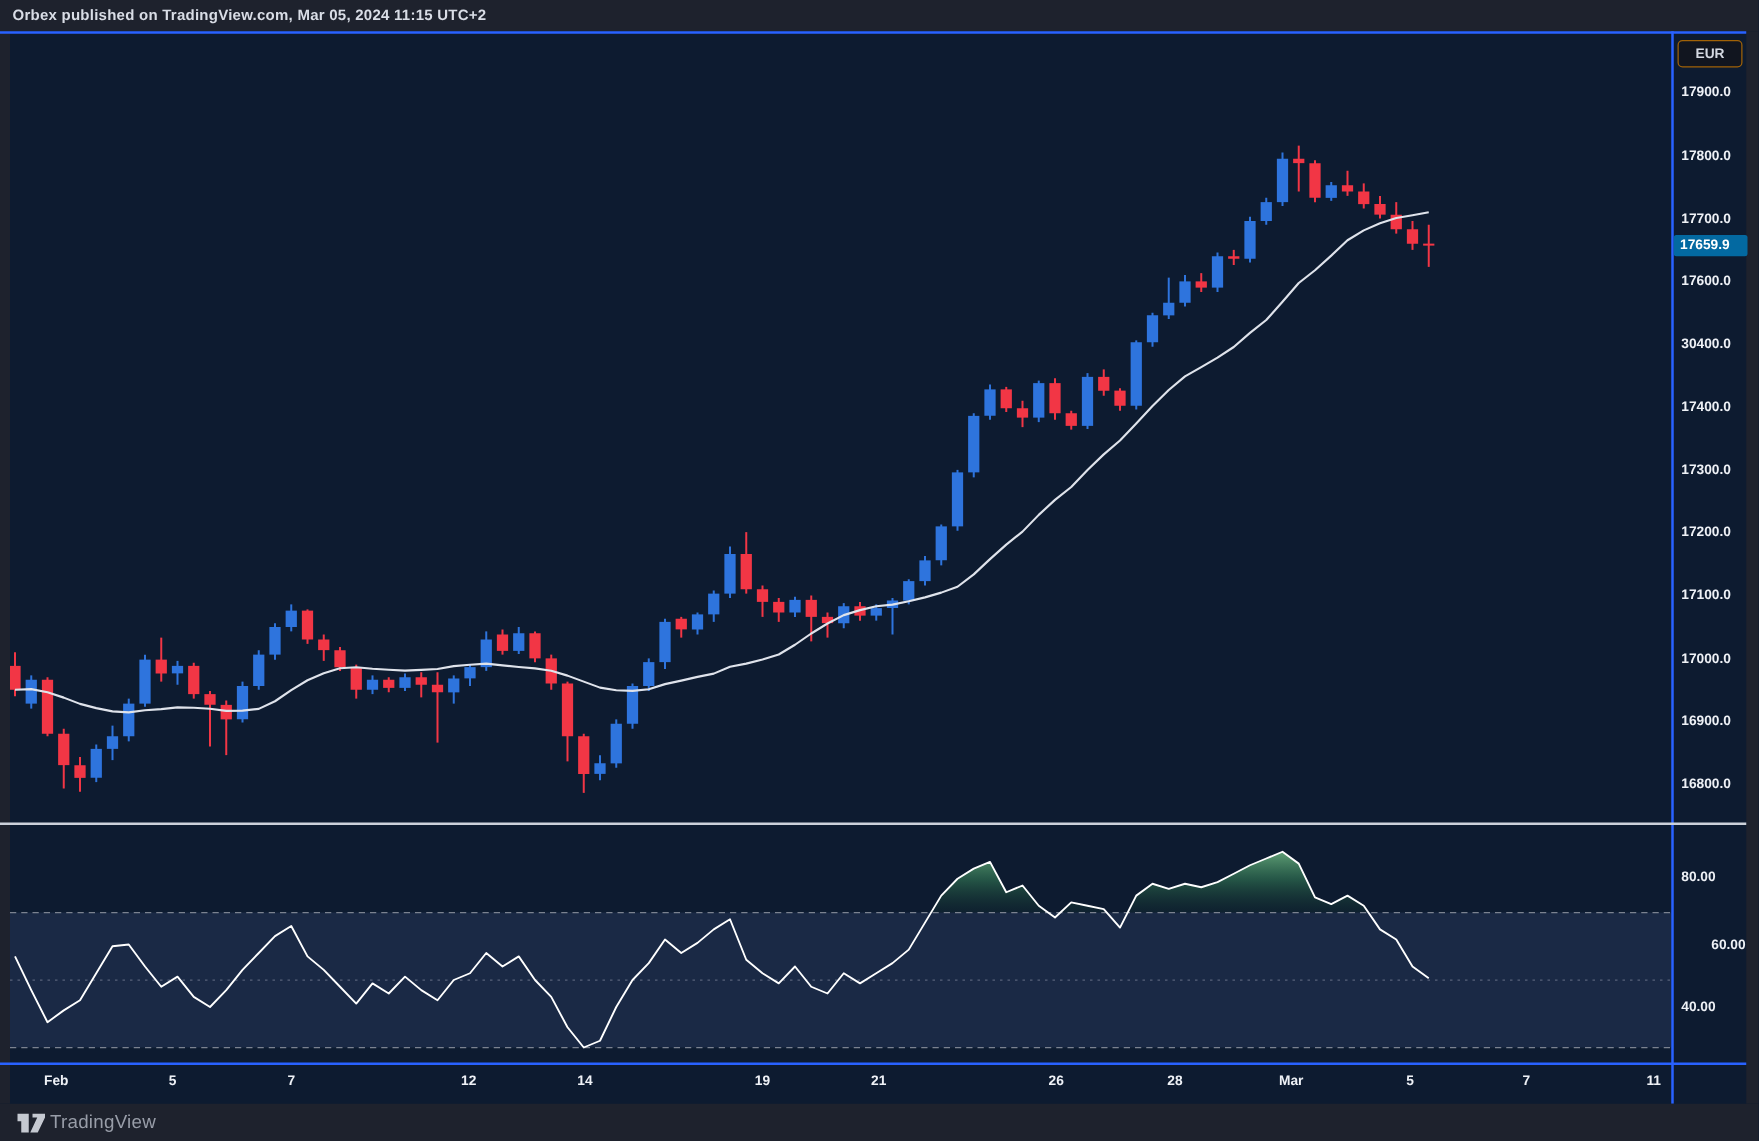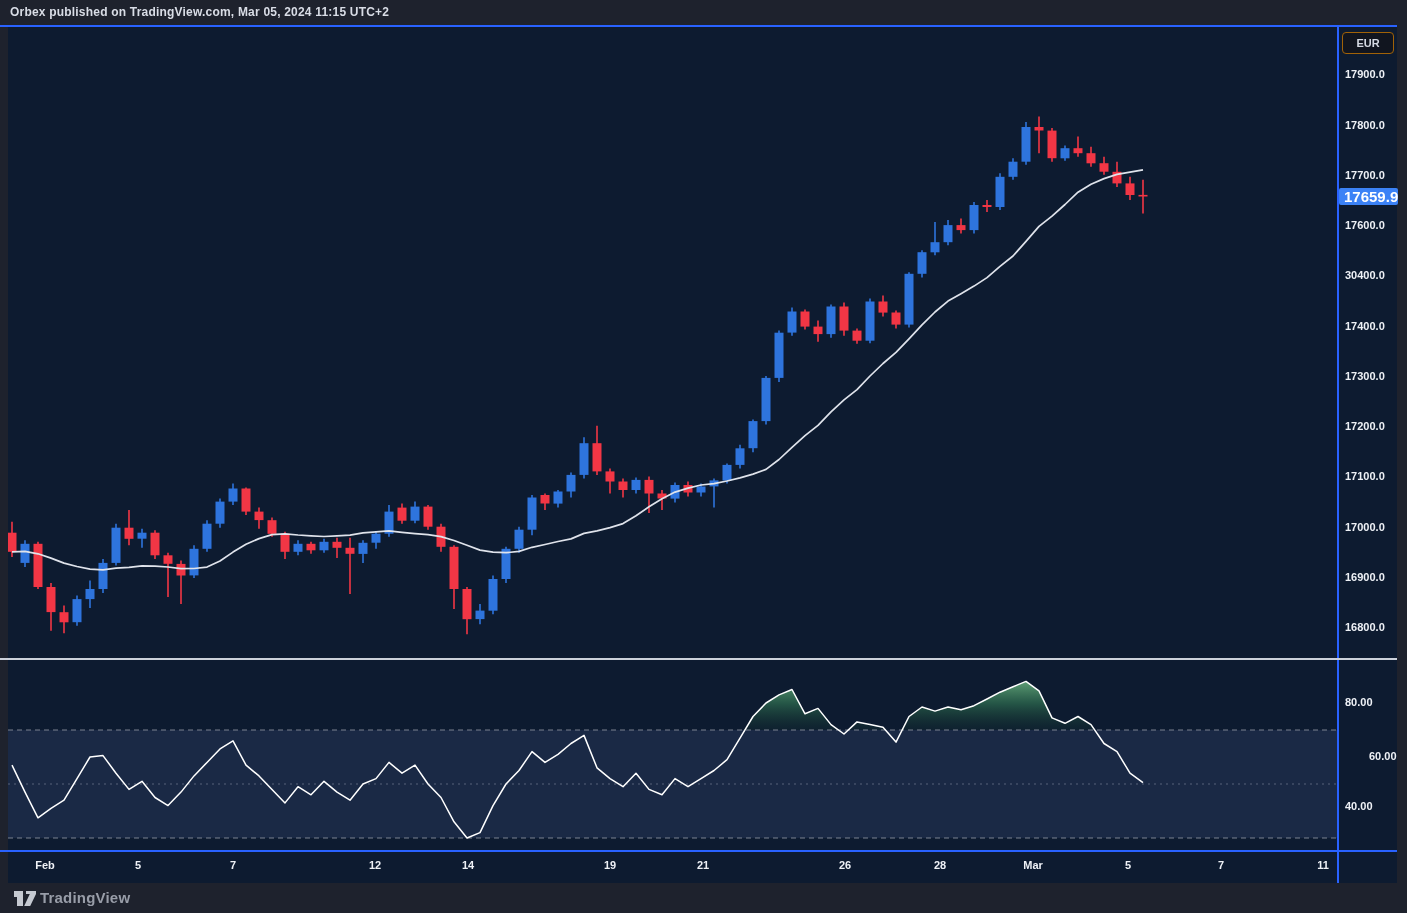--- a/index.html
+++ b/index.html
@@ -21,26 +21,26 @@
   .pane-sep{position:absolute;left:0;top:658px;width:1397px;height:2px;background:#ccd1da;}
   .price-tick,.rsi-tick{position:absolute;left:1345px;font-size:11px;font-weight:bold;color:#eef1f6;line-height:13px;}
   .time-tick{position:absolute;font-size:11px;font-weight:bold;color:#eef1f6;transform:translateX(-50%);line-height:13px;}
   .eur-btn{
     position:absolute;left:1342px;top:32px;width:52px;height:22px;box-sizing:border-box;
     background:#11151f;border:1px solid #a16207;border-radius:4px;color:#d5d9e2;
     font-size:11px;font-weight:bold;text-align:center;line-height:20px;cursor:pointer;
   }
   .price-badge{
     position:absolute;left:1339px;top:188px;width:59px;height:17px;box-sizing:border-box;
-    background:#3b82f6;color:#ffffff;font-size:15px;font-weight:bold;line-height:17px;
+    background:#0369a1;color:#ffffff;font-size:11px;font-weight:bold;line-height:17px;
     padding-left:5px;border-radius:2px;
   }
   .footer{position:absolute;left:0;top:883px;width:1407px;height:30px;background:#1e222d;}
   .tv-logo{position:absolute;left:13px;top:890px;}
-  .brand{position:absolute;left:40px;top:889px;font-size:15px;font-weight:bold;color:#989da8;letter-spacing:.2px;text-align:right;}
+  .brand{position:absolute;left:40px;top:889px;font-size:15px;font-weight:normal;color:#989da8;letter-spacing:.2px;text-align:right;}
   .axis-zone{position:absolute;background:transparent;}
   .price-axis-zone{left:1339px;top:27px;width:58px;height:823px;cursor:ns-resize;}
   .time-axis-zone{left:8px;top:852px;width:1329px;height:31px;cursor:ew-resize;}
 </style>
 </head>
 <body>
 
 <svg id="chart-svg" width="1407" height="913">
     <defs>
       <linearGradient id="gfill" gradientUnits="userSpaceOnUse" x1="0" y1="670.6" x2="0" y2="731">

